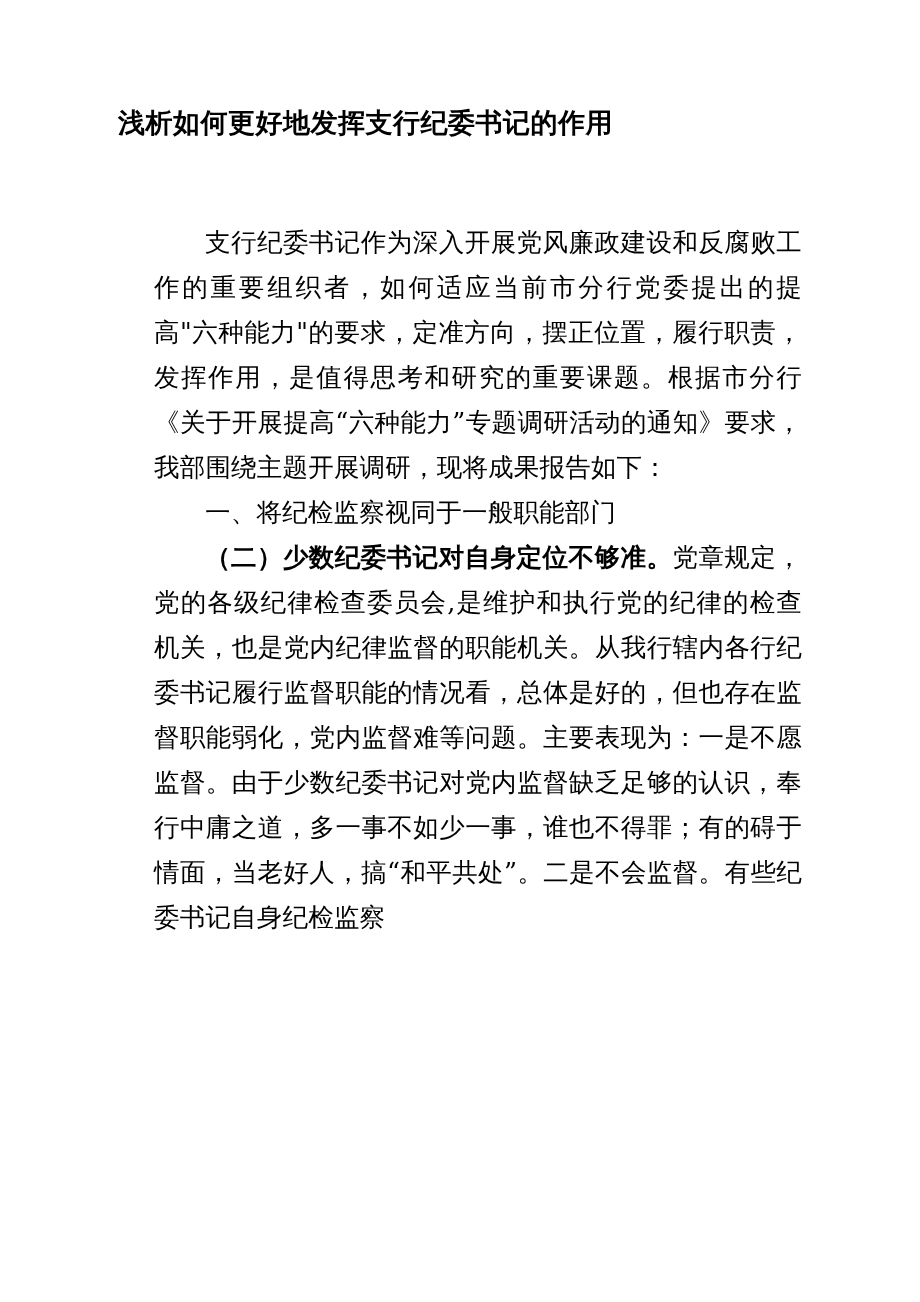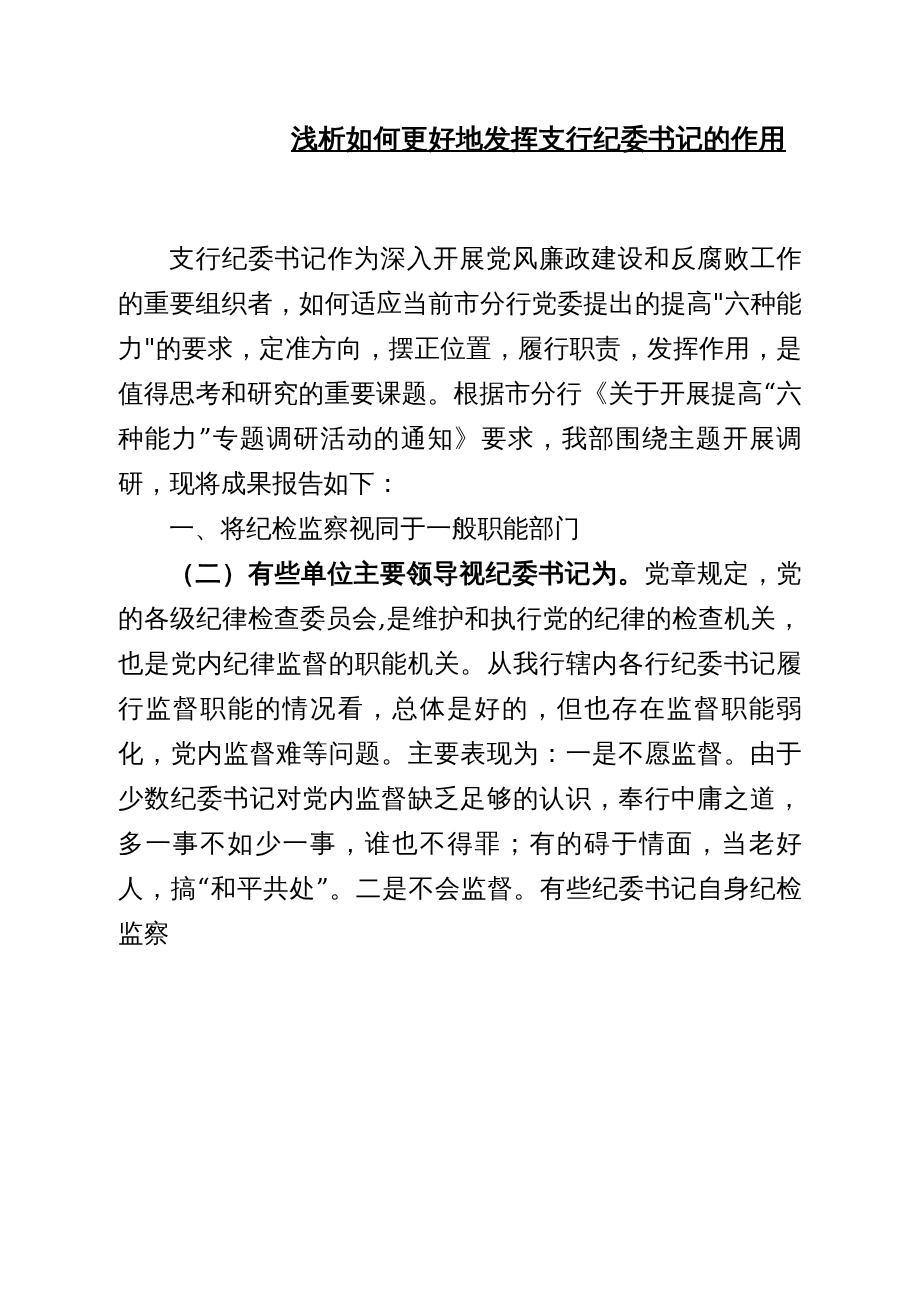--- a/index.html
+++ b/index.html
@@ -19,39 +19,39 @@
     width: 920px;
     height: 1302px;
     box-sizing: border-box;
     padding: 96px 118px 0 118px;
   }
   .doc-title {
     font-family: "DejaVu Sans", "Liberation Sans", sans-serif;
     font-weight: bold;
     font-size: 27px;
     line-height: 1.4;
-    text-align: right;
+    text-align: left;
     letter-spacing: 0.5px;
-    margin: 16px;
+    margin: 0;
     padding-top: 8px;
-    text-decoration: underline;
   }
   .body-block {
     margin-top: 78px;
   }
   p.para {
     margin: 0;
     font-size: 25.5px;
     line-height: 45px;
     text-align: justify;
     text-justify: inter-ideograph;
     letter-spacing: 0.2px;
   }
   p.indent {
     text-indent: 2em;
+    margin-left: 36px;
   }
   .heading-inline {
     font-family: "DejaVu Sans", "Liberation Sans", sans-serif;
     font-weight: bold;
   }
 </style>
 </head>
 <body>
 
 <div class="page">
@@ -59,17 +59,17 @@
   <h1 class="doc-title">浅析如何更好地发挥支行纪委书记的作用</h1>
 
   <div class="body-block">
 
     <p class="para indent">支行纪委书记作为深入开展党风廉政建设和反腐败工作的重要组织者，如何适应当前市分行党委提出的提高"六种能力"的要求，定准方向，摆正位置，履行职责，发挥作用，是值得思考和研究的重要课题。根据市分行《关于开展提高“六种能力”专题调研活动的通知》要求，我部围绕主题开展调研，现将成果报告如下：</p>
 
     <p class="para indent">一、将纪检监察视同于一般职能部门</p>
 
 
     <p class="para indent">
-      <span class="heading-inline">（二）有些单位主要领导视纪委书记为。</span><span>党章规定，党的各级纪律检查委员会,是维护和执行党的纪律的检查机关，也是党内纪律监督的职能机关。从我行辖内各行纪委书记履行监督职能的情况看，总体是好的，但也存在监督职能弱化，党内监督难等问题。主要表现为：一是不愿监督。由于少数纪委书记对党内监督缺乏足够的认识，奉行中庸之道，多一事不如少一事，谁也不得罪；有的碍于情面，当老好人，搞“和平共处”。二是不会监督。有些纪委书记自身纪检监察</span>
+      <span class="heading-inline">（二）少数纪委书记对自身定位不够准。</span><span>党章规定，党的各级纪律检查委员会,是维护和执行党的纪律的检查机关，也是党内纪律监督的职能机关。从我行辖内各行纪委书记履行监督职能的情况看，总体是好的，但也存在监督职能弱化，党内监督难等问题。主要表现为：一是不愿监督。由于少数纪委书记对党内监督缺乏足够的认识，奉行中庸之道，多一事不如少一事，谁也不得罪；有的碍于情面，当老好人，搞“和平共处”。二是不会监督。有些纪委书记自身纪检监察</span>
     </p>
 
   </div>
 </div>
 
 </body></html>

